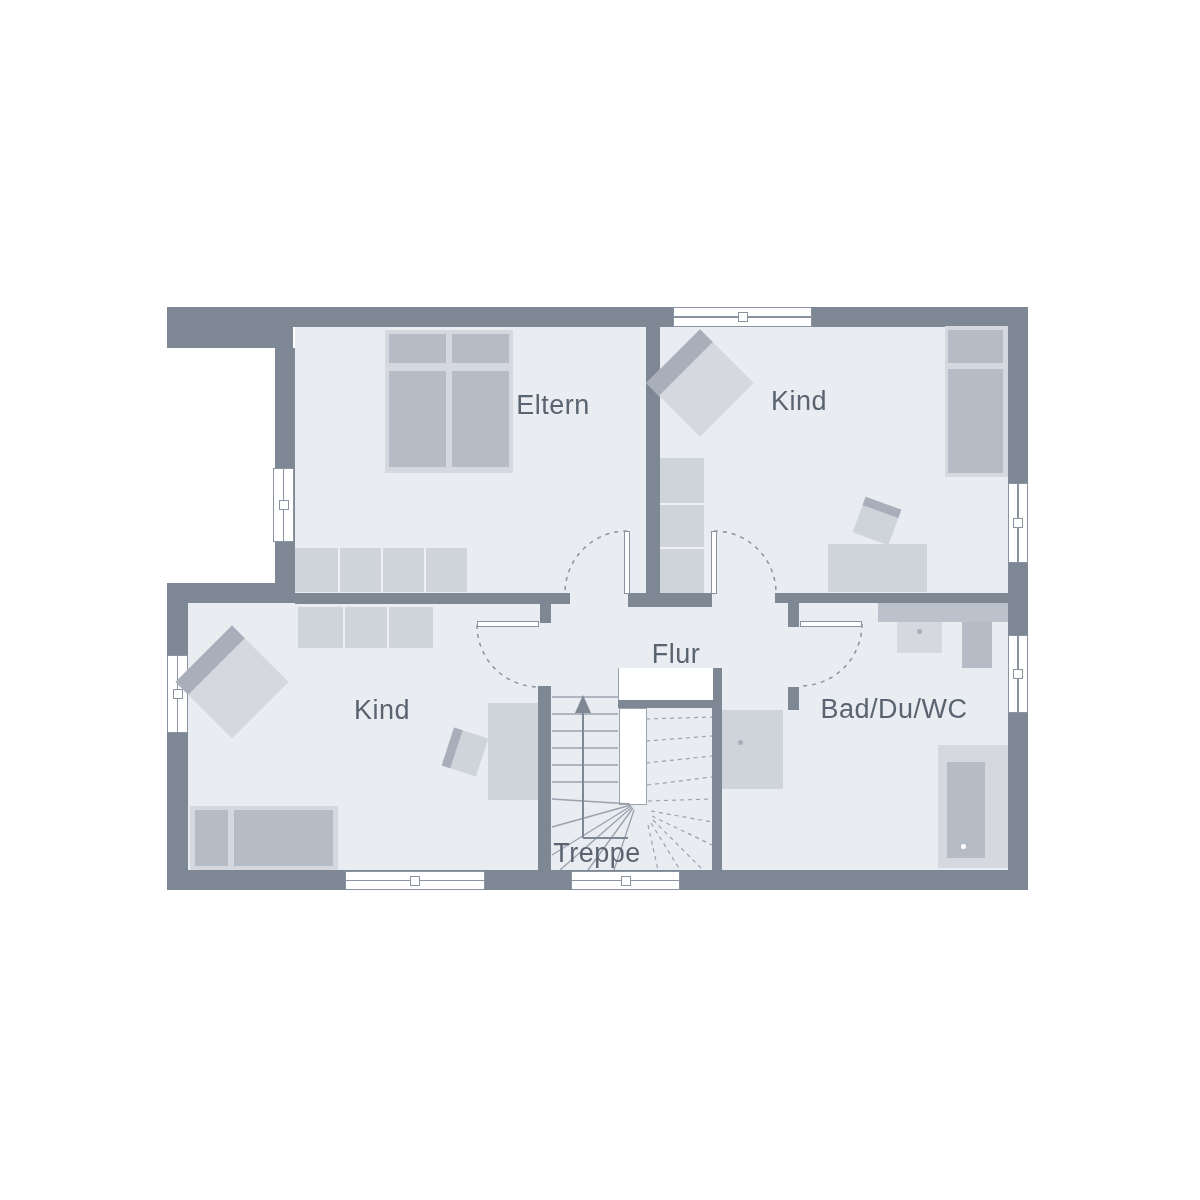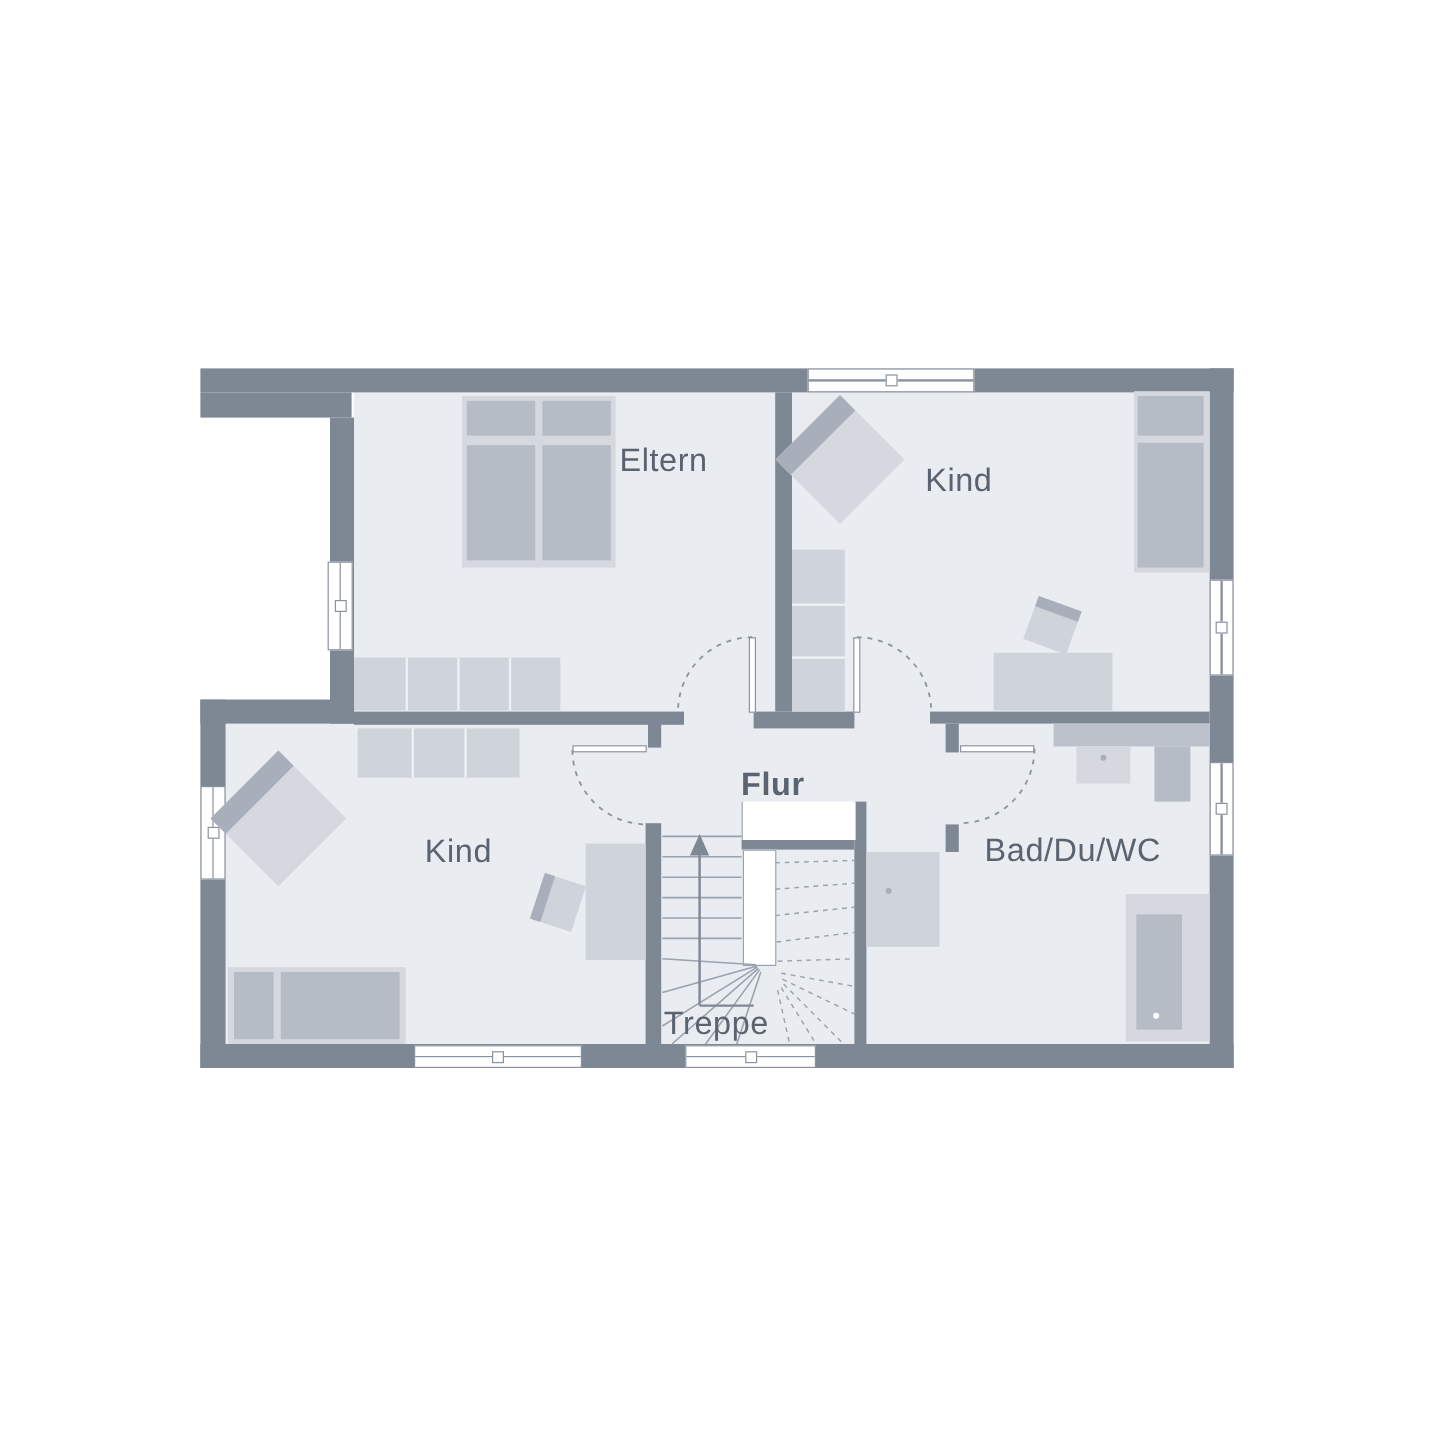--- a/index.html
+++ b/index.html
@@ -175,20 +175,20 @@
       <path d="M646,719 L712,717 M646,741 L712,736 M646,763 L712,756 M647,785 L712,777 M648,801 L712,799"></path>
       <path d="M651,811 L712,822 M652,816 L712,845 M653,820 L703,870 M651,823 L680,870 M648,825 L658,870"></path>
     </g>
 
     <g>
       <path d="M583,838 H628 M583,838 V710" stroke="#7e8794" stroke-width="2" fill="none"></path>
       <polygon points="575,713 591,713 583,695" fill="#7e8794"></polygon>
     </g>
   </svg>
 
-  <span class="room-label" style="left:553px;top:384px;">Eltern</span>
+  <span class="room-label" style="left:553px;top:405px;">Eltern</span>
   <span class="room-label" style="left:799px;top:401px;">Kind</span>
   <span class="room-label" style="left:382px;top:710px;">Kind</span>
-  <span class="room-label" style="left:644px;top:654px;font-weight:bold;">Flur</span>
+  <span class="room-label" style="left:676px;top:654px;">Flur</span>
   <span class="room-label" style="left:894px;top:709px;">Bad/Du/WC</span>
   <span class="room-label" style="left:597px;top:853px;">Treppe</span>
 
 </div>
 
 </body></html>

